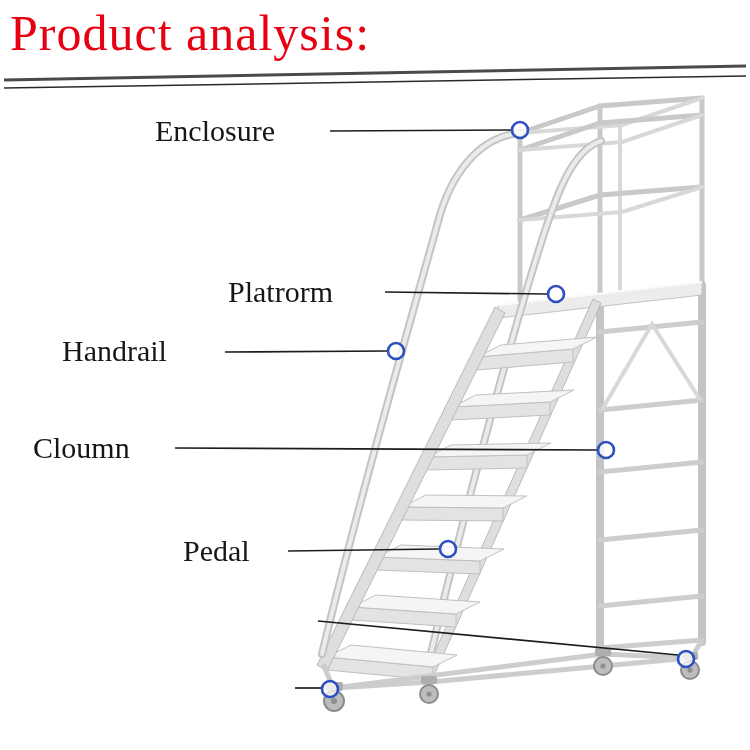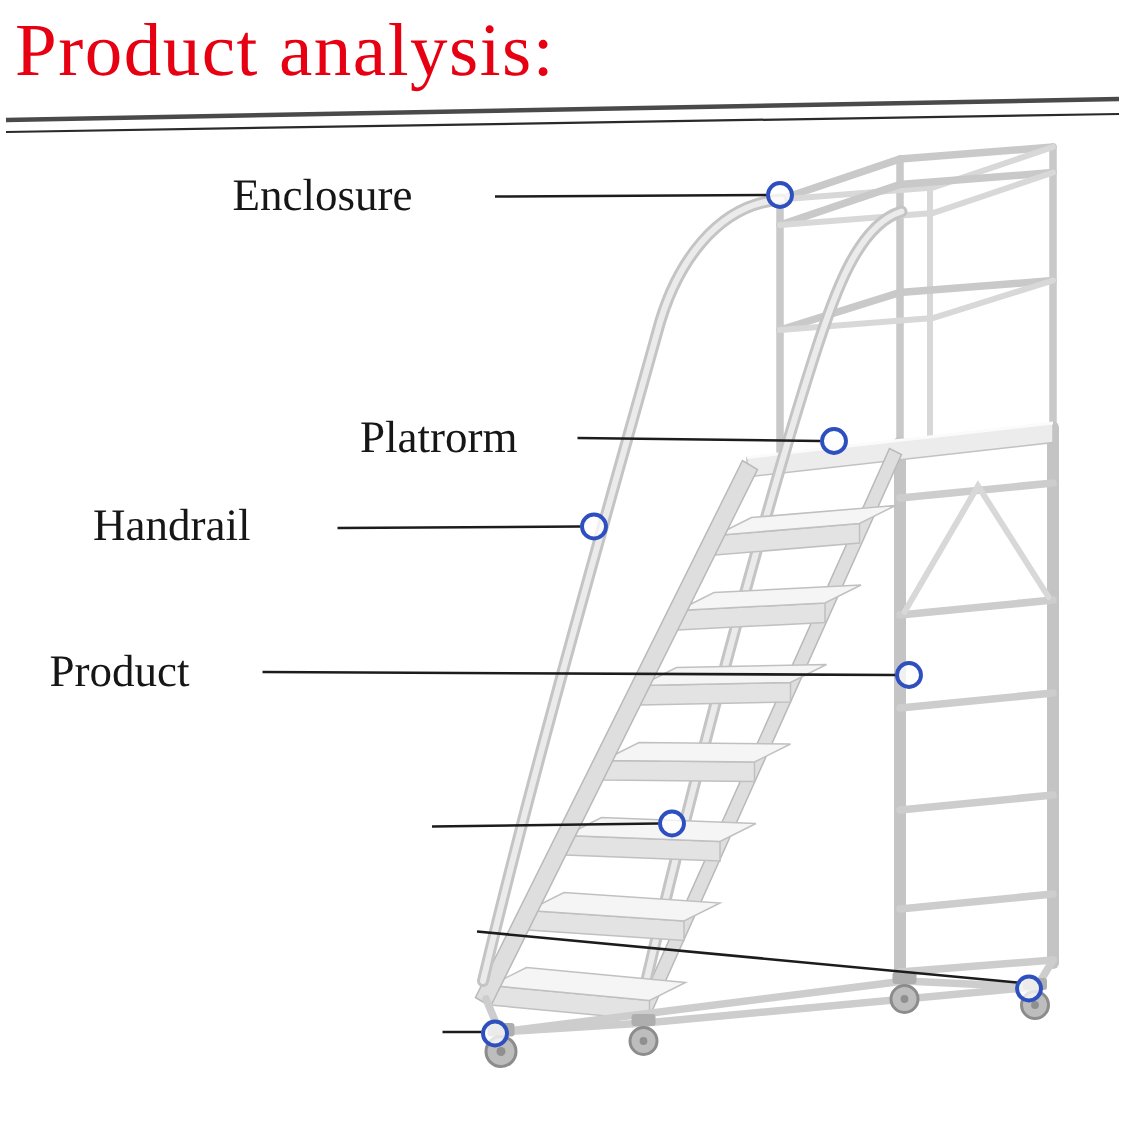--- a/index.html
+++ b/index.html
@@ -165,17 +165,18 @@
 
       <line class="leader" x1="318" y1="621" x2="678" y2="655" stroke="#1c1c1c"></line>
       <circle class="marker" cx="686" cy="659" r="8" stroke="#2e4fc0"></circle>
 
       <line class="leader" x1="295" y1="688" x2="321" y2="688" stroke="#1c1c1c"></line>
       <circle class="marker" cx="330" cy="689" r="8" stroke="#2e4fc0"></circle>
     </g>
   </svg>
 
   <div class="lbl" style="left:155px; top:111px;">Enclosure</div>
-  <div class="lbl" style="left:228px; top:272px;margin-left:12px;">Platrorm</div>
+  <div class="lbl" style="left:228px; top:272px;">Platrorm</div>
   <div class="lbl" style="left:62px;  top:331px;text-align:right;">Handrail</div>
-  <div class="lbl" style="left:33px;  top:428px;">Product</div>
+  <div class="lbl" style="left:33px;  top:428px;">Cloumn</div>
+  <div class="lbl" style="left:183px; top:531px;">Pedal</div>
 
 </div>
 
 </body></html>

